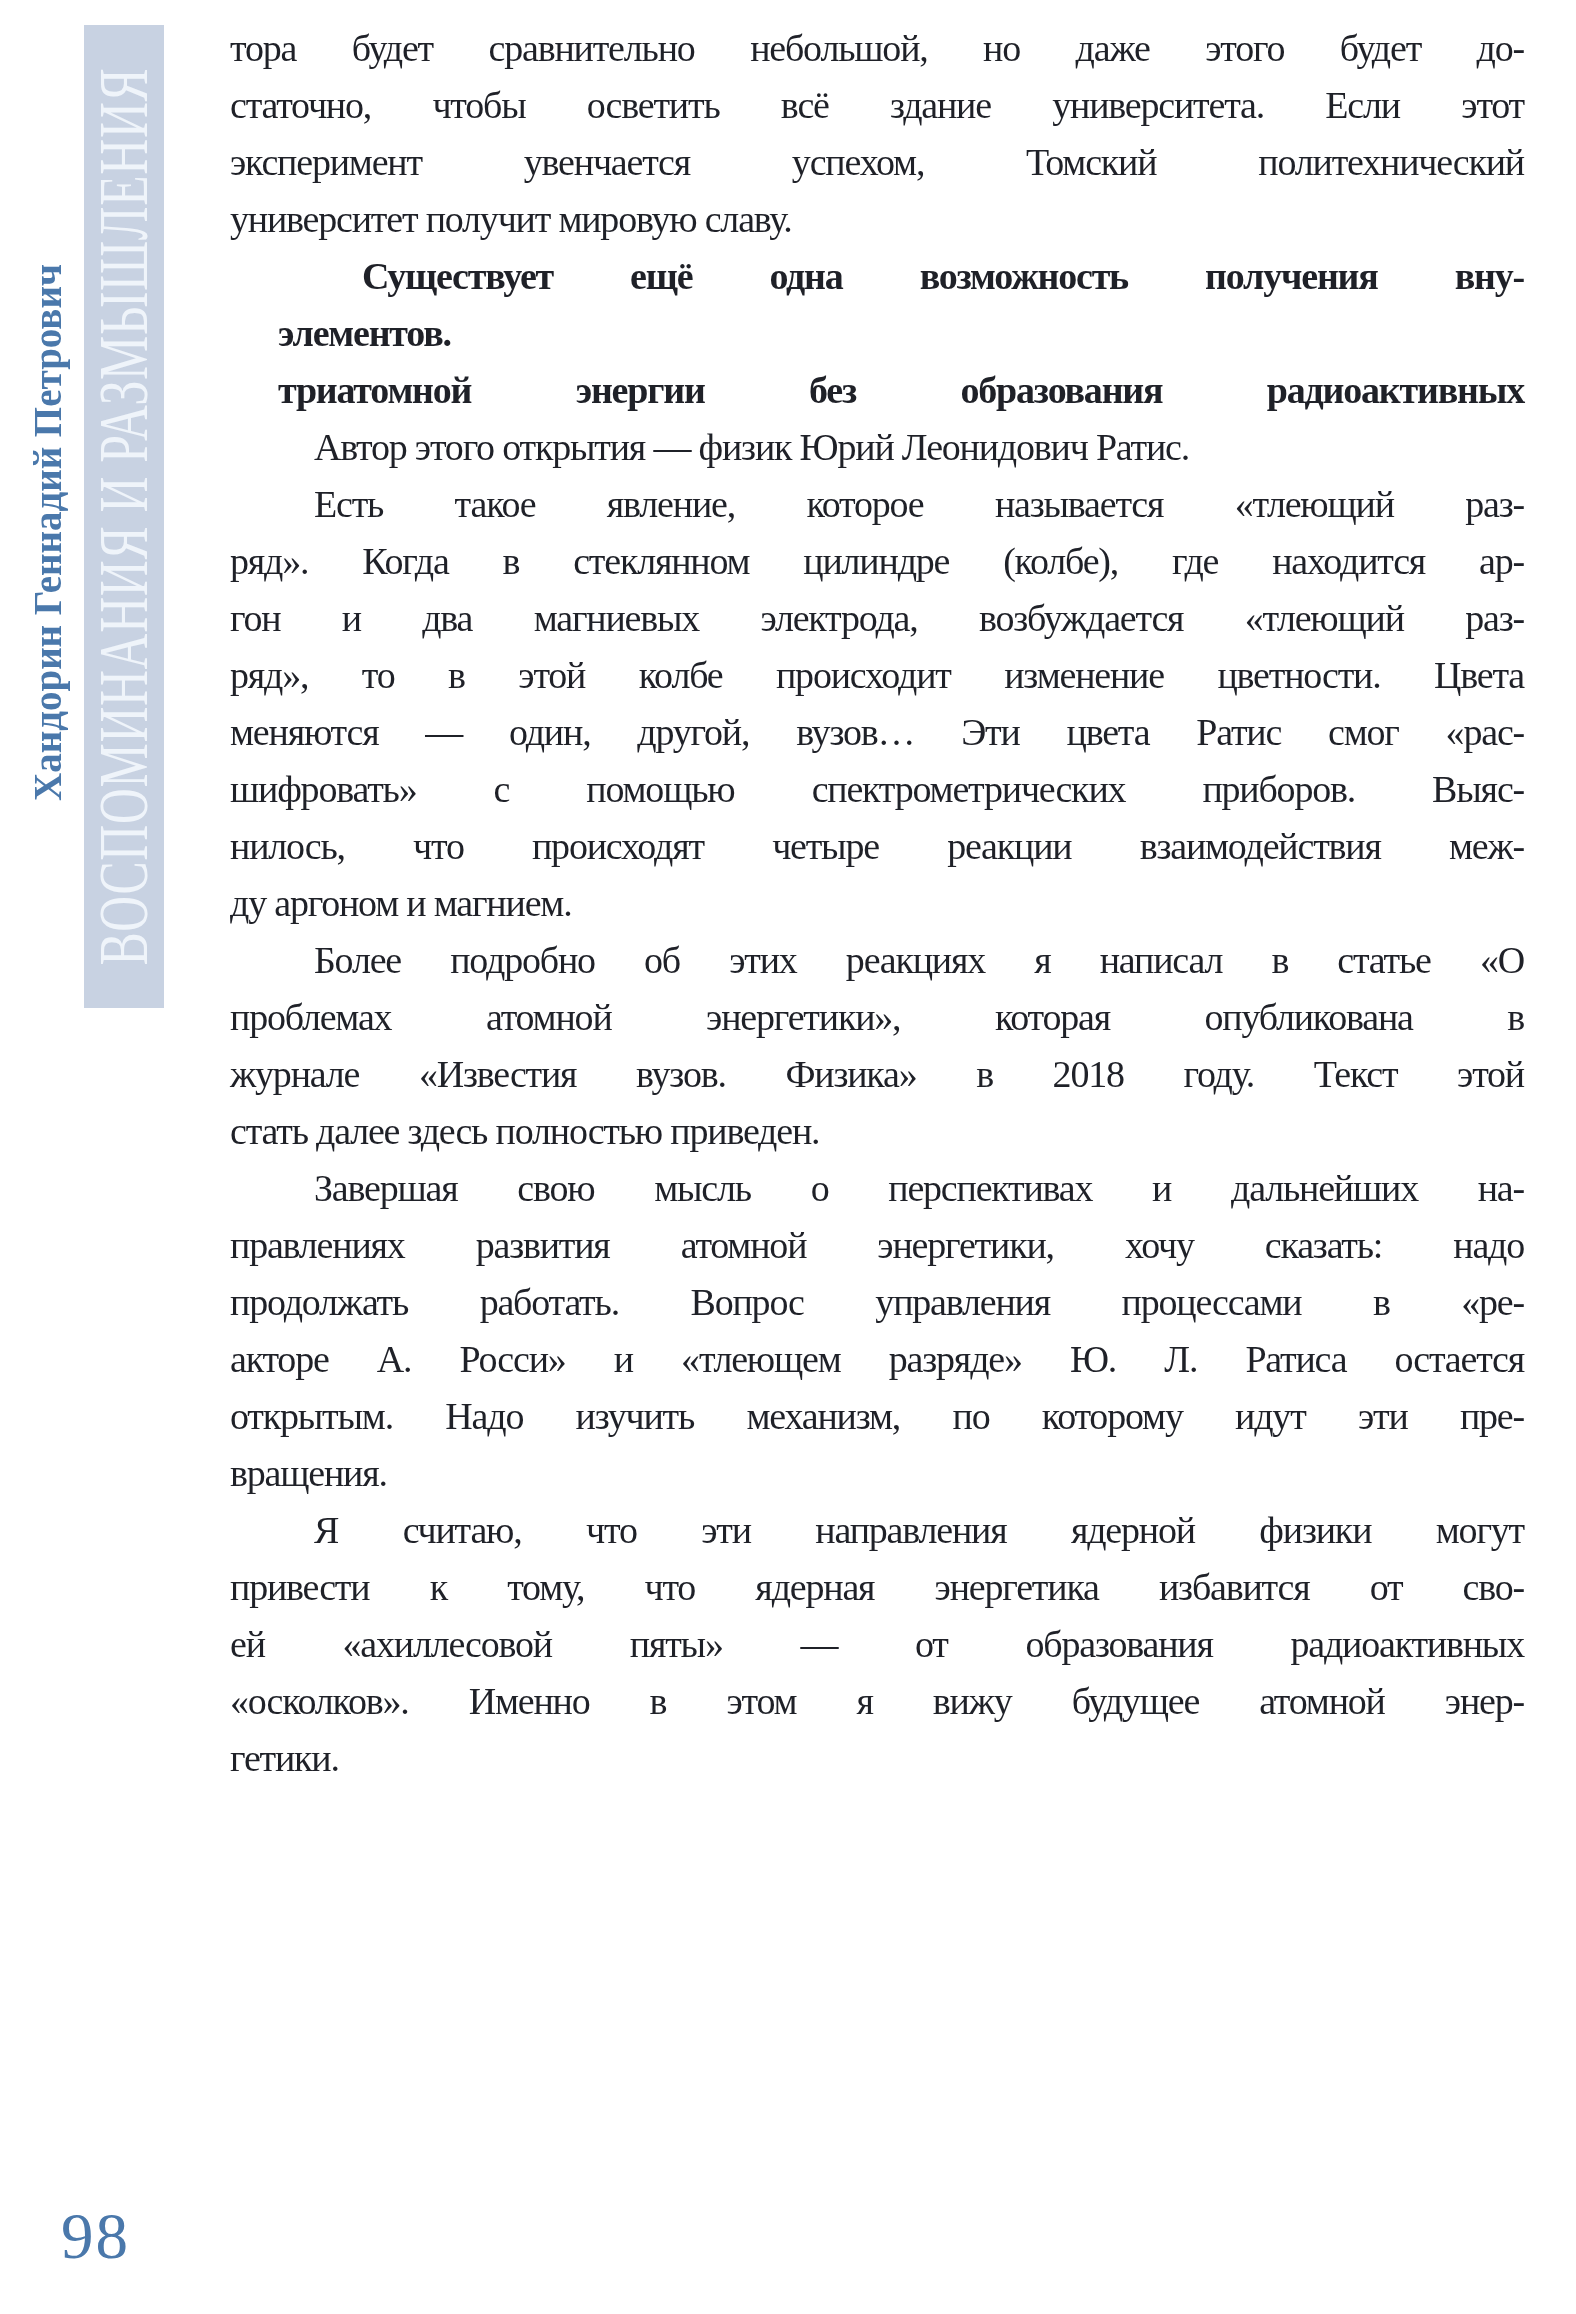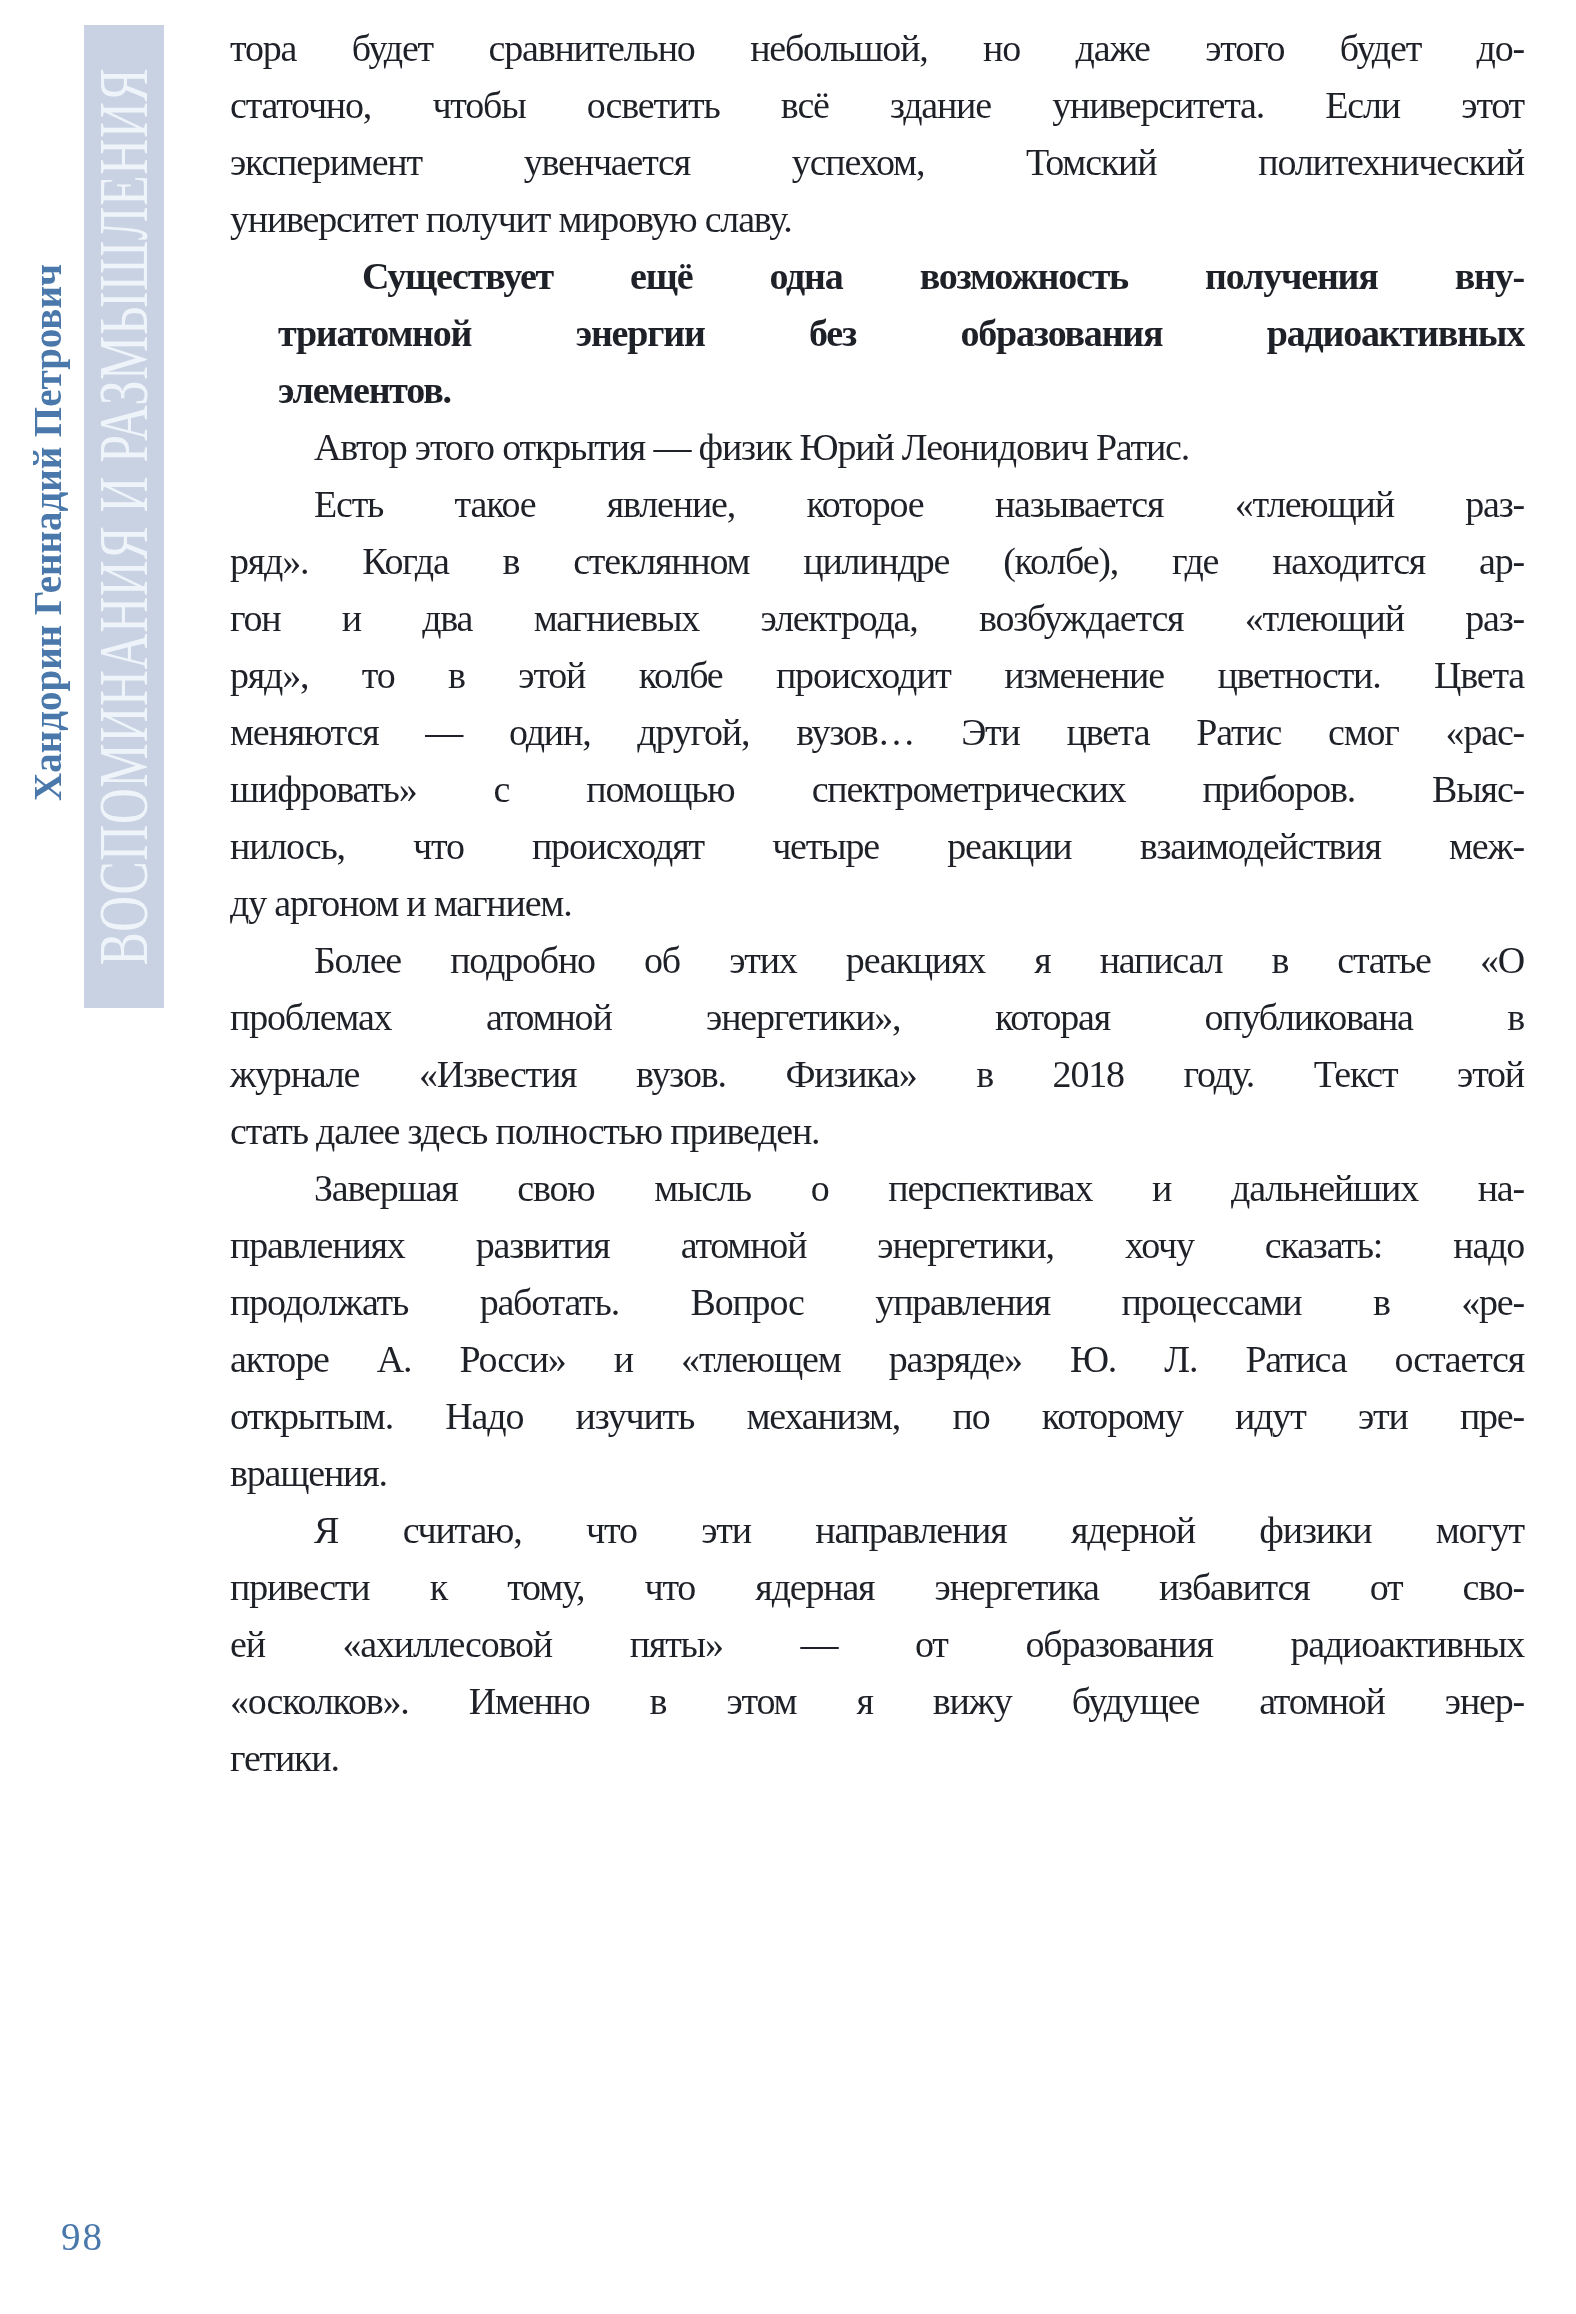--- a/index.html
+++ b/index.html
@@ -68,21 +68,21 @@
     letter-spacing: -1.2px;
     white-space: normal;
     overflow: visible;
   }
   .line.just { text-align: justify; text-align-last: justify; }
   .line.ind { text-indent: 84px; }
   .page-number {
     position: absolute;
     left: 61px;
     top: 2207px;
-    font-size: 39px;
+    font-size: 65px;
     line-height: 59px;
     letter-spacing: 2px;
     color: var(--accent-blue, #4a78ab);
   }
 </style>
 </head>
 <body>
 
 <div class="page">
 
@@ -94,22 +94,22 @@
 
   <div class="text-block">
       <div class="para">
         <div class="line just">тора будет сравнительно небольшой, но даже этого будет до-</div>
         <div class="line just">статочно, чтобы осветить всё здание университета. Если этот</div>
         <div class="line just">эксперимент увенчается успехом, Томский политехнический</div>
         <div class="line">университет получит мировую славу.</div>
       </div>
       <div class="para bold">
         <div class="line just ind">Существует ещё одна возможность получения вну-</div>
+        <div class="line">элементов.</div>
         <div class="line just">триатомной энергии без образования радиоактивных</div>
-        <div class="line">элементов.</div>
       </div>
       <div class="para">
         <div class="line ind">Автор этого открытия — физик Юрий Леонидович Ратис.</div>
       </div>
       <div class="para">
         <div class="line just ind">Есть такое явление, которое называется «тлеющий раз-</div>
         <div class="line just">ряд». Когда в стеклянном цилиндре (колбе), где находится ар-</div>
         <div class="line just">гон и два магниевых электрода, возбуждается «тлеющий раз-</div>
         <div class="line just">ряд», то в этой колбе происходит изменение цветности. Цвета</div>
         <div class="line just">меняются — один, другой, вузов… Эти цвета Ратис смог «рас-</div>

